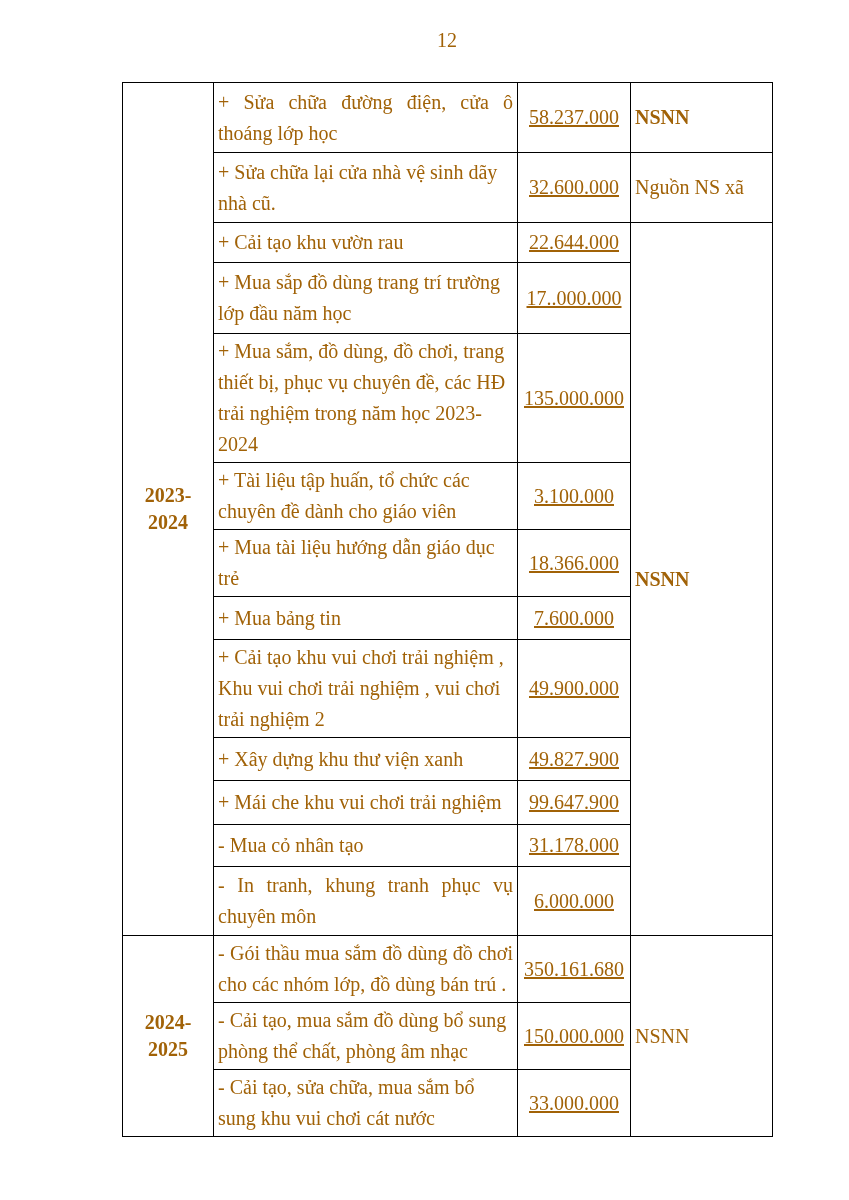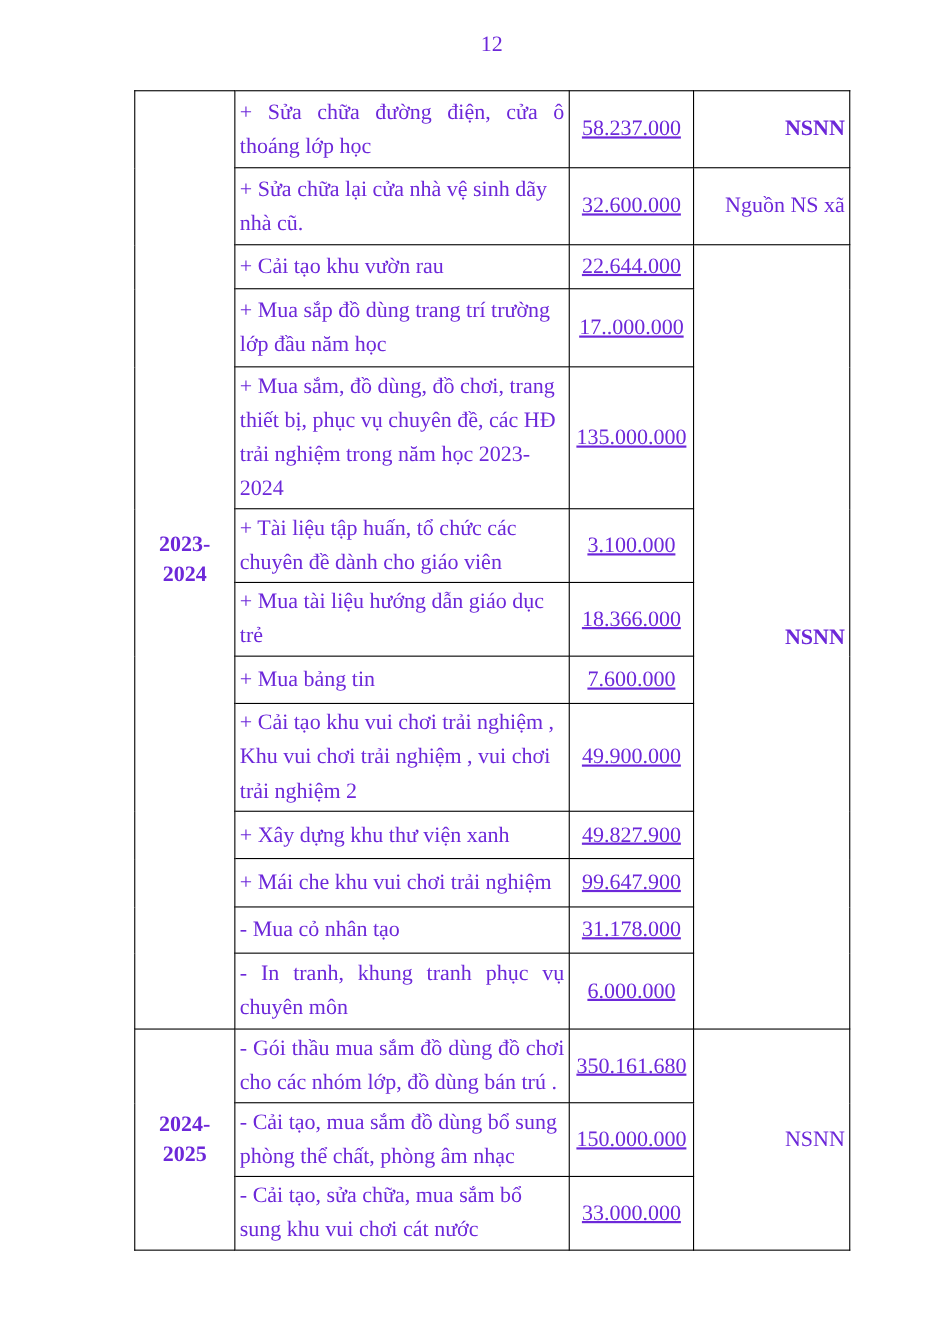--- a/index.html
+++ b/index.html
@@ -7,21 +7,21 @@
     padding: 0;
     background: #ffffff;
   }
   .page {
     position: relative;
     width: 849px;
     height: 1200px;
     background: #ffffff;
     overflow: hidden;
     font-family: "Liberation Serif", "DejaVu Serif", serif;
-    color: #6d28d9;
+    color: #a16207;
   }
   .content {
     position: absolute;
     left: 122px;
     top: 0;
     width: 650px;
   }
   .page-number {
     padding-top: 28px;
     text-align: center;
@@ -57,21 +57,21 @@
     text-align: justify;
     text-align-last: left;
     margin-left: 36px;
   }
   td.amount {
     text-align: center;
     padding: 0 2px;
     text-decoration: underline;
   }
   td.source {
-    text-align: right;
+    text-align: left;
     padding: 0 2px;
   }
   td.source.bold {
     font-weight: bold;
   }
   .yline {
     display: block;
     line-height: 27px;
   }
 </style>

